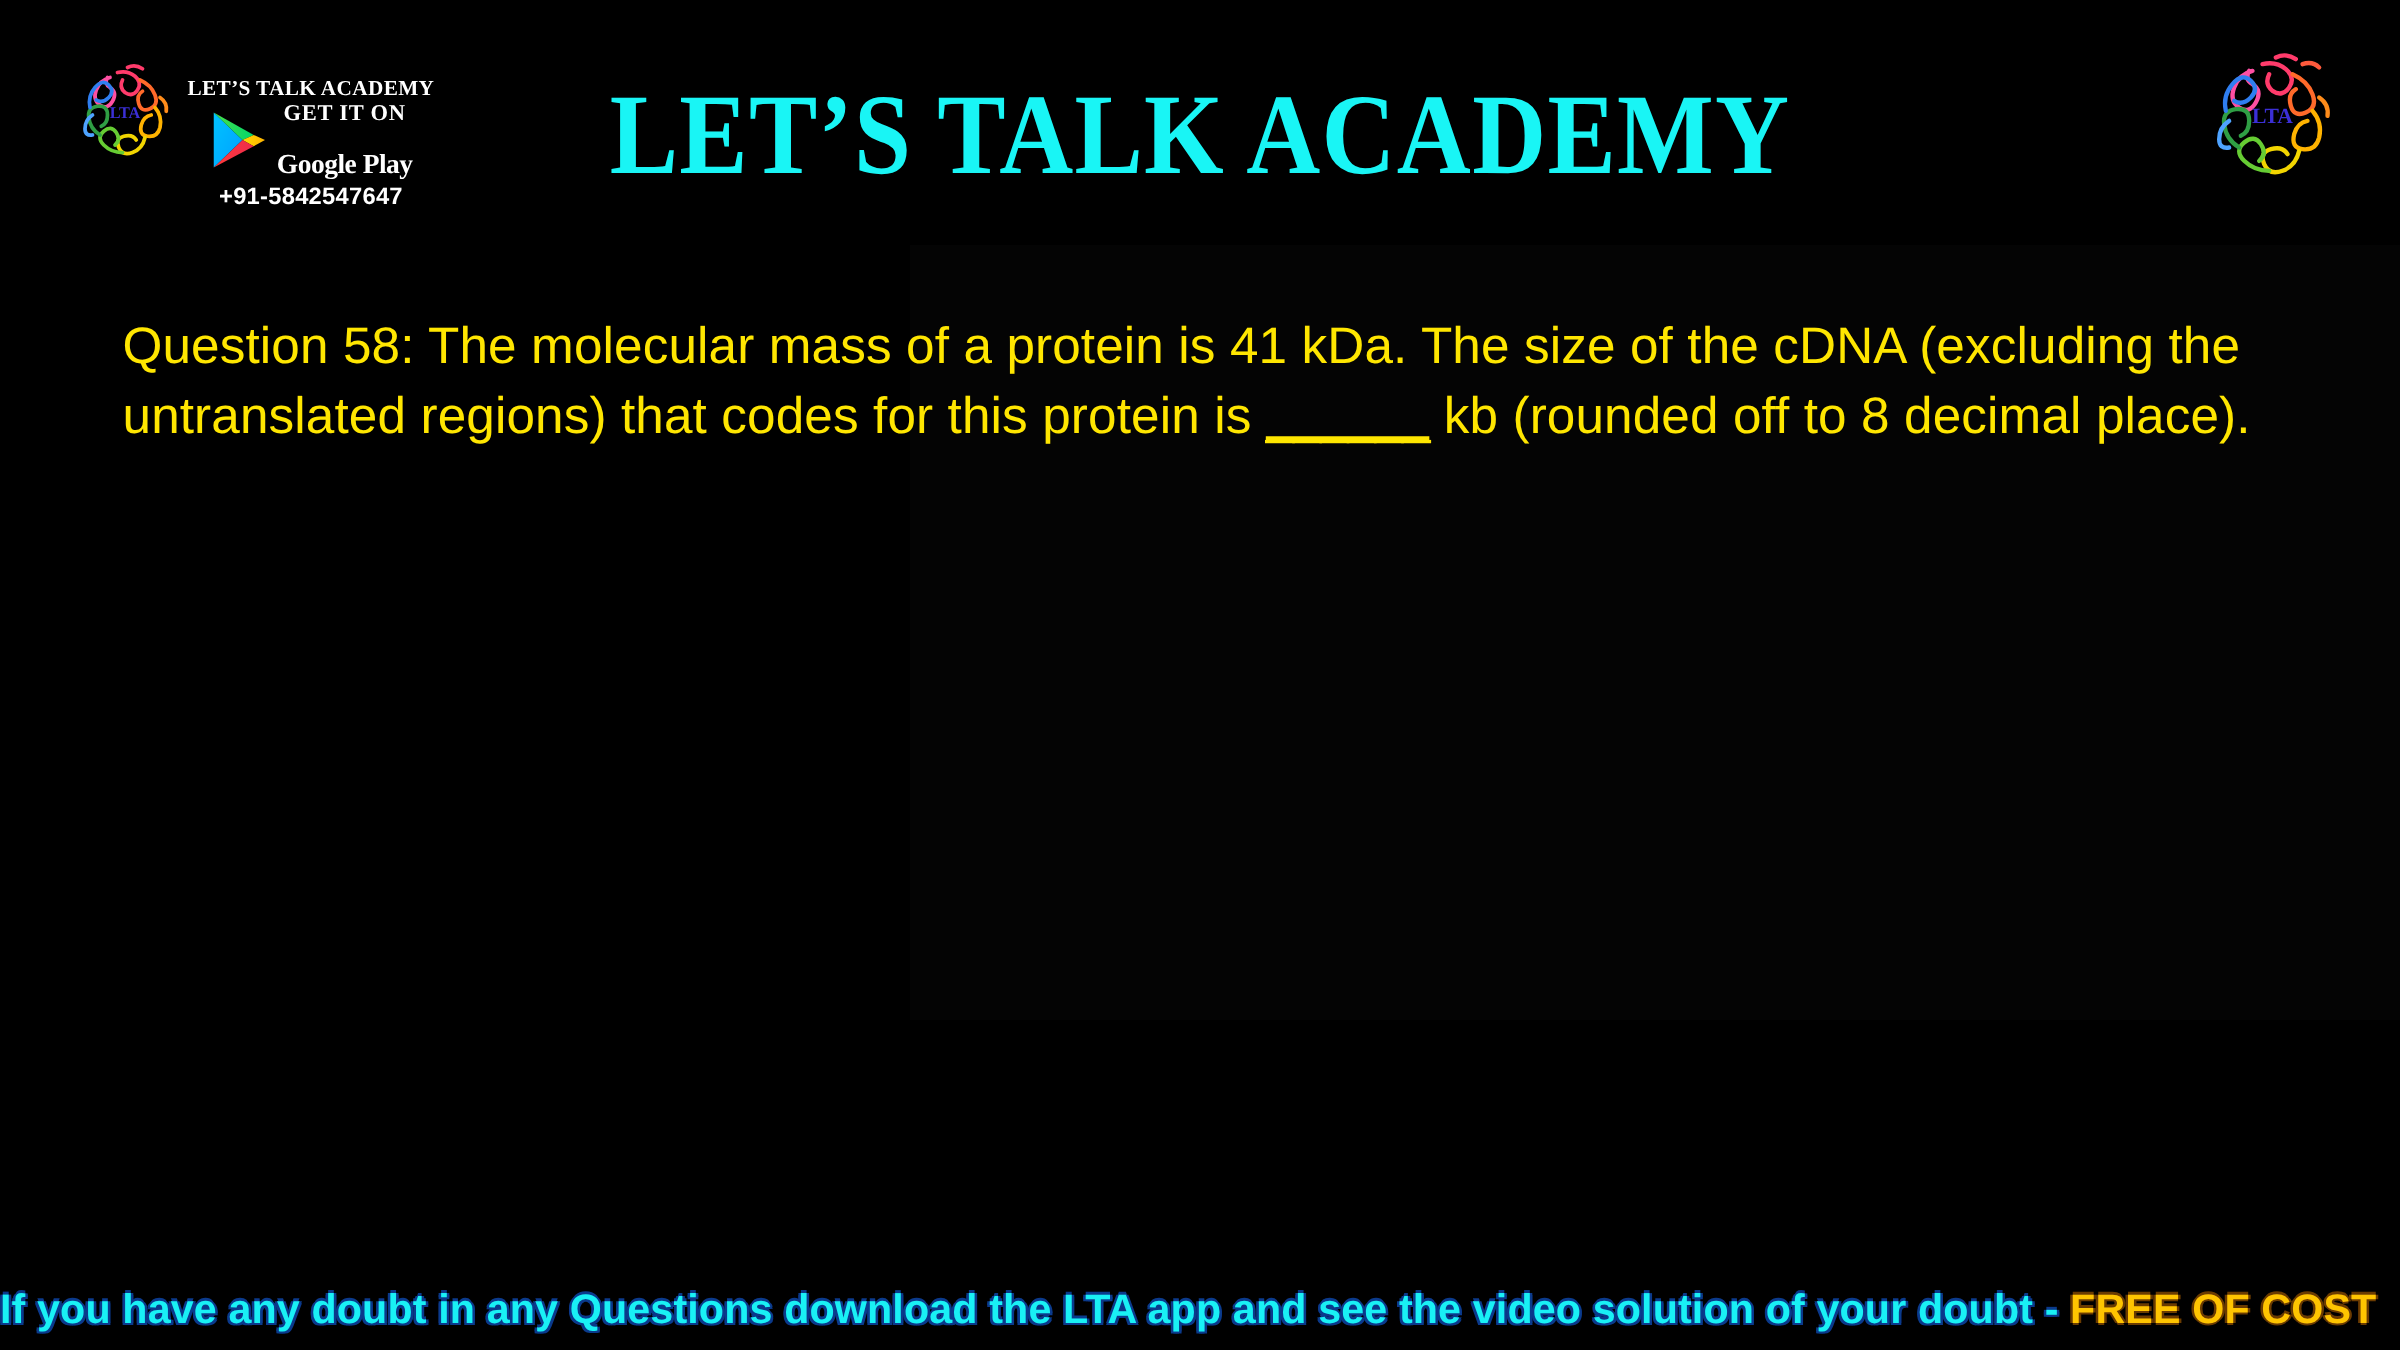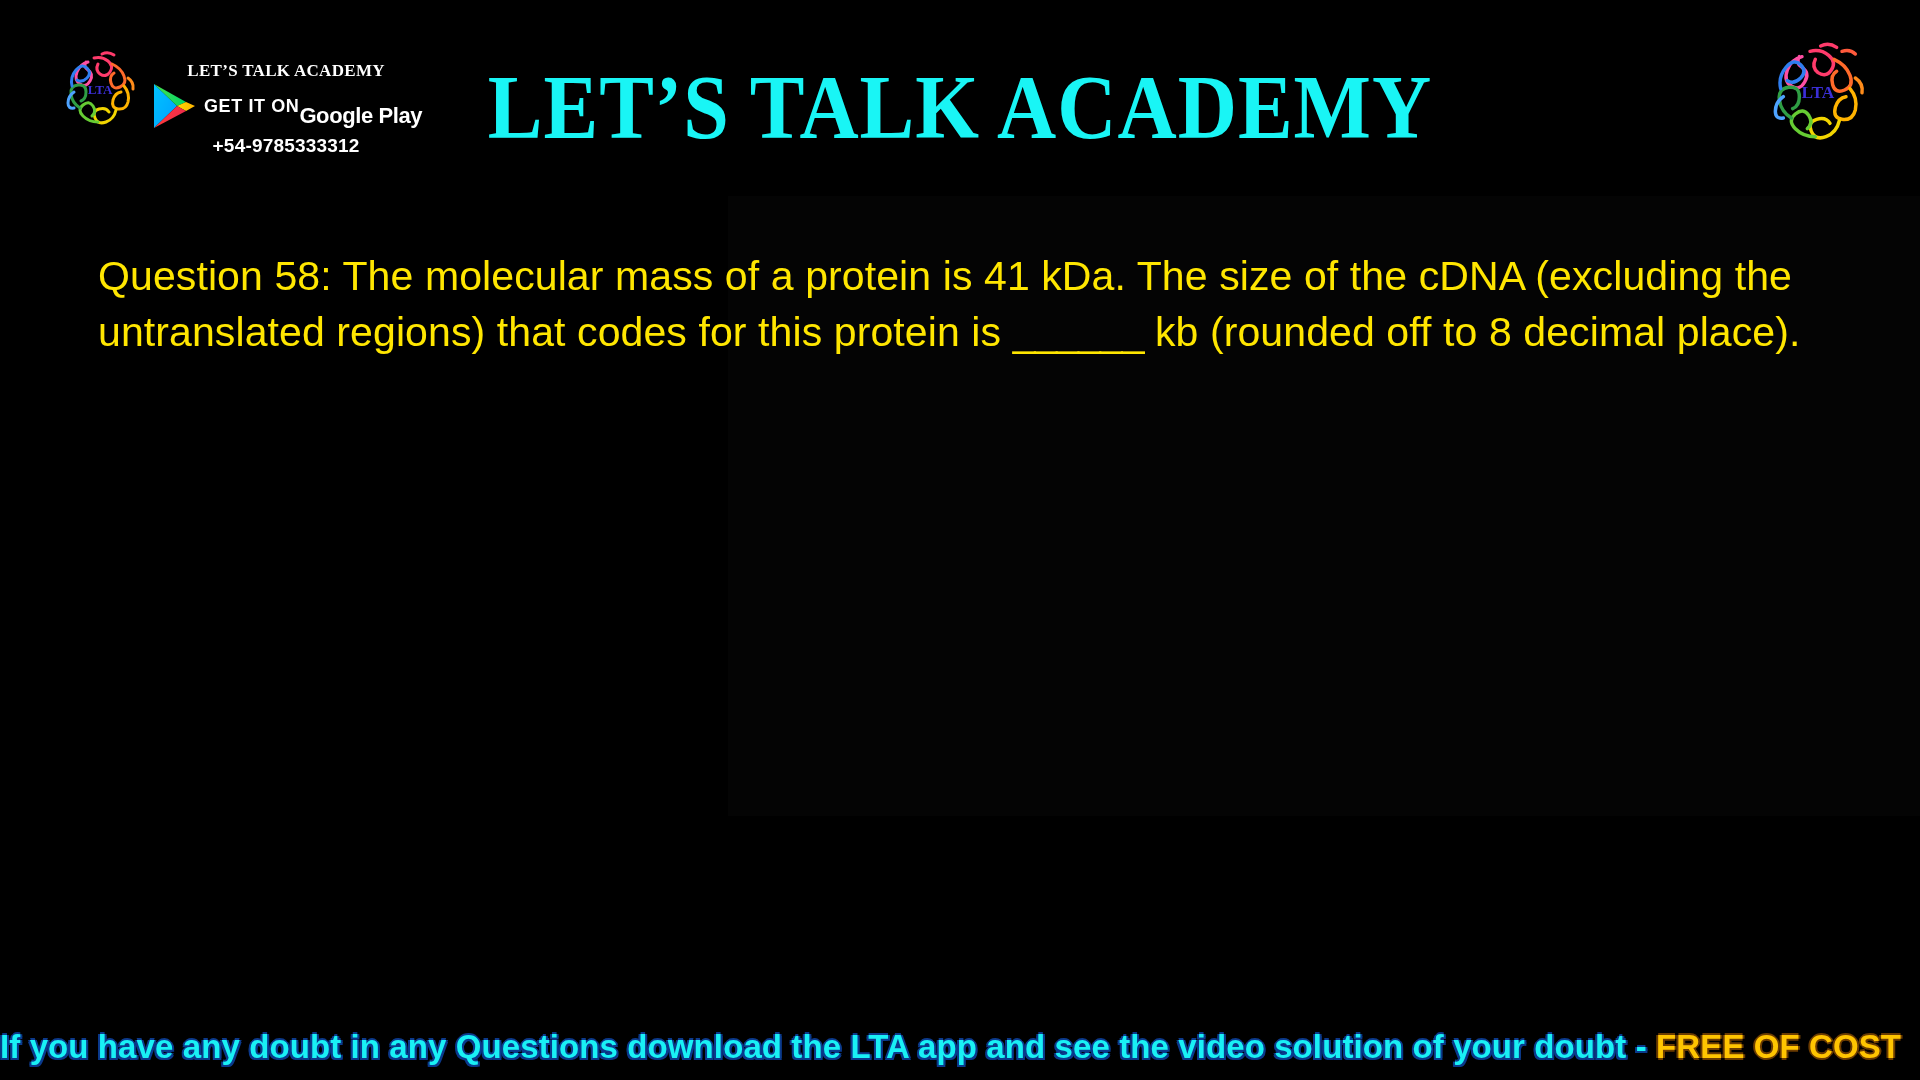--- a/index.html
+++ b/index.html
@@ -61,24 +61,25 @@
     text-align:center;
   }
   .playbadge-main {
     display:flex;
     align-items:center;
     margin-top:2px;
   }
   .play-triangle { width:48px; height:50px; flex:0 0 auto; }
   .playbadge-text {
     display:flex;
-    flex-direction:row;
+    flex-direction:column;
     align-items:center;
     margin-left:6px;
     color:#ffffff;
+    font-family:Liberation Serif, serif;
   }
   .getiton {
     font-size:18px;
     font-weight:bold;
     letter-spacing:0.6px;
     line-height:1;
   }
   .gplay {
     font-size:22px;
     font-weight:bold;
@@ -122,21 +123,21 @@
   .question {
     position:absolute;
     left:98px; top:248px;
     width:1740px;
     color:#ffe600;
     font-size:41px;
     line-height:56px;
     font-weight:normal;
     letter-spacing:0.1px;
   }
-  .blank { letter-spacing:-1px; }
+  .blank { letter-spacing:-1px;text-decoration:underline; }
 
   
   .footer {
     position:absolute;
     left:0; bottom:14px;
     width:1528px;
     text-align:center;
     font-size:33px;
     font-weight:bold;
     letter-spacing:0.1px;
@@ -213,21 +214,21 @@
               <path d="M4 3 L36 21 L27 25 Z" fill="url(#gpGreen)"></path>
               <path d="M36 21 L45 25 L36 30 L27 25 Z" fill="url(#gpYellow)"></path>
               <path d="M4 47 L36 30 L27 25 Z" fill="url(#gpRed)"></path>
             </svg>
           </div>
           <div class="playbadge-text">
             <div class="getiton">GET IT ON</div>
             <div class="gplay">Google Play</div>
           </div>
         </div>
-        <div class="phone">+54-9785333312</div>
+        <div class="phone">+91-5842547647</div>
       </div>
     </div>
 
     <div class="main-title">LET’S TALK ACADEMY</div>
 
     <div class="logo-right">
       <svg width="112" height="112" viewBox="0 0 84 84">
         <g fill="none" stroke-width="2.6" stroke-linecap="round" stroke-linejoin="round">
           <path d="M30 14 Q22 16 19 24 Q16 32 22 36 Q28 40 32 33 Q36 26 30 22 Q25 19 28 14" stroke="#ff4fa3"></path>
           <path d="M36 10 Q44 8 50 13 Q56 18 52 24 Q48 30 42 26 Q37 22 40 16" stroke="#ff3b6b"></path>

